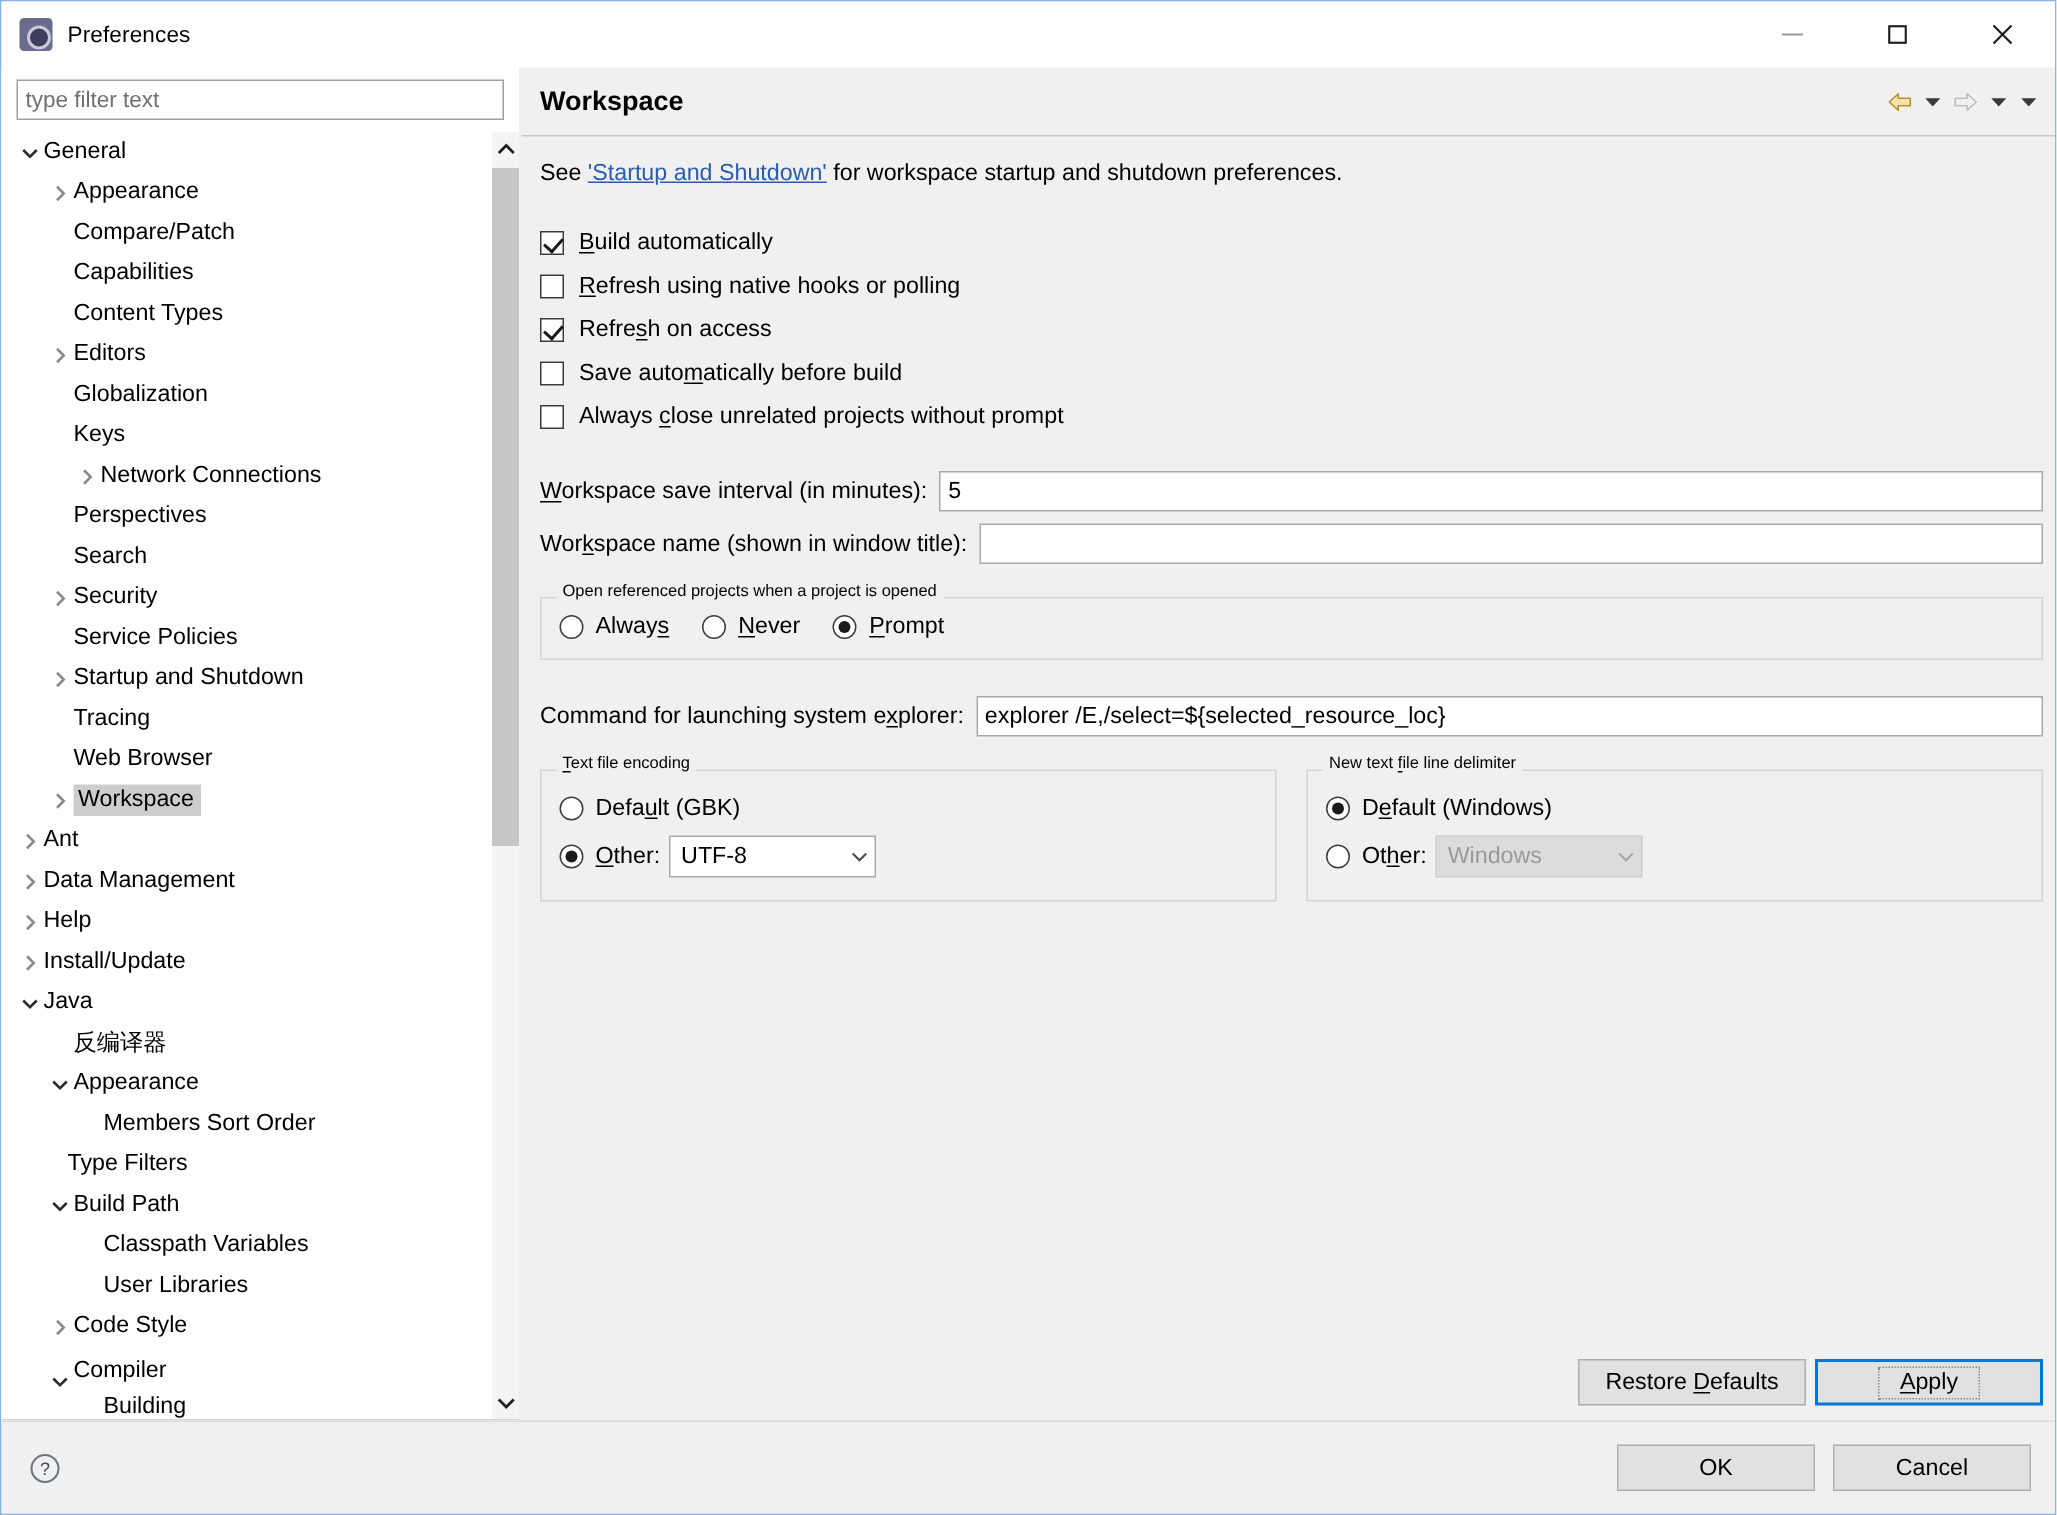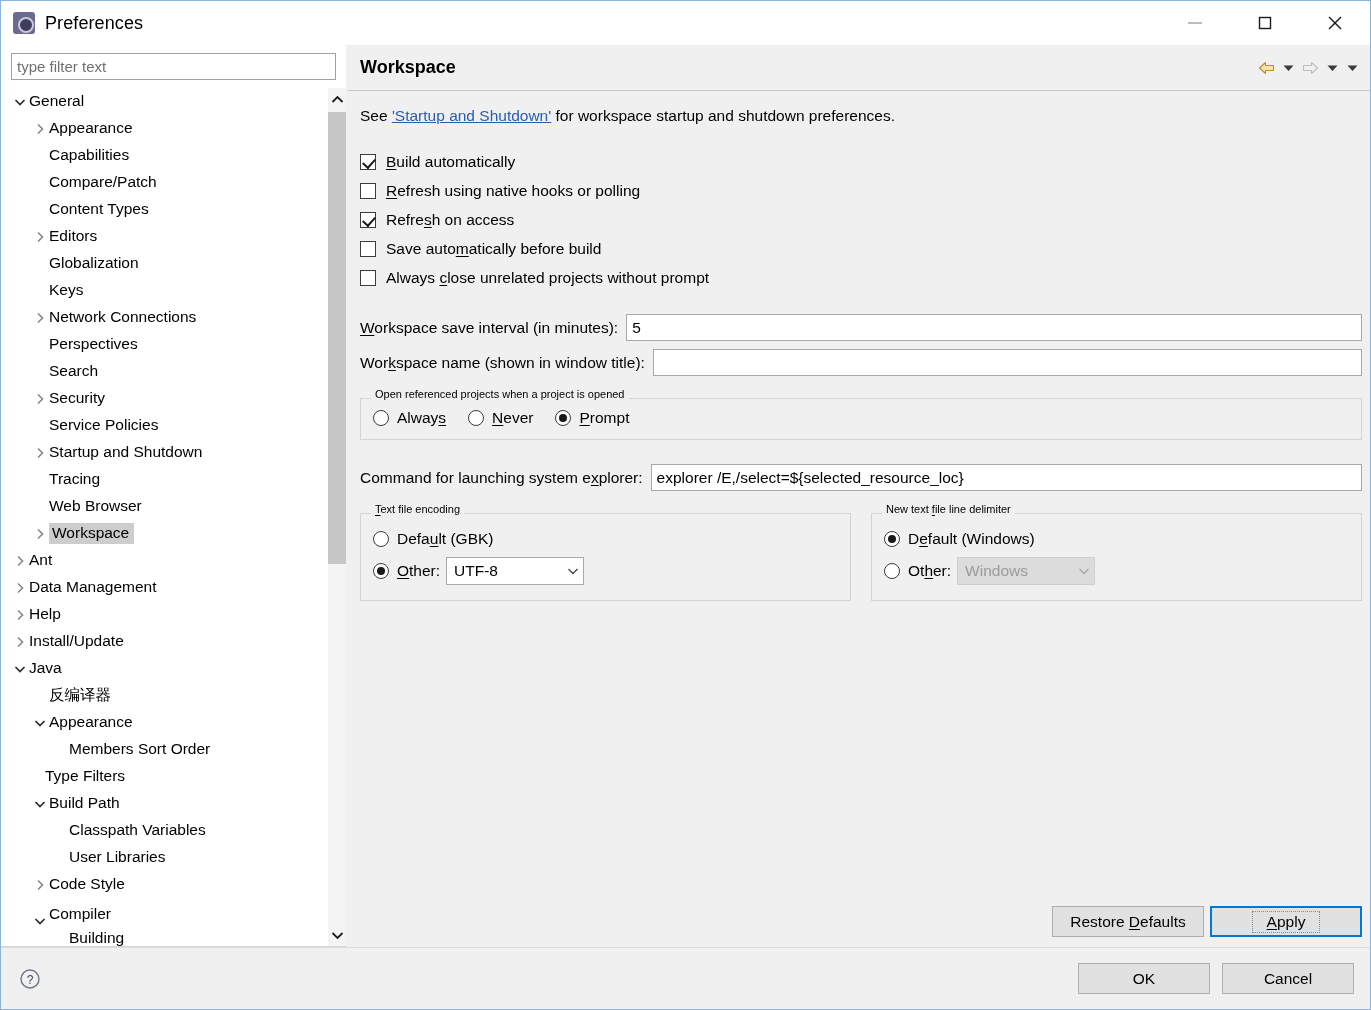--- a/index.html
+++ b/index.html
@@ -43,21 +43,21 @@
   .title-icon::after {
     content: "";
     position: absolute;
     left: 5px; top: 5px;
     width: 12px; height: 12px;
     border-radius: 50%;
     background: #3e3e5c;
     border: 2px solid #c9c9dd;
   }
   .title-text {
-    font-size: 18px;
+    font-size: 15px;
     color: #000;
     letter-spacing: .1px;
   }
   .wincontrols {
     position: absolute;
     right: 0; top: 0;
     height: 44px;
     display: flex;
   }
   .wbtn {
@@ -396,47 +396,47 @@
             <div class="tnode" style="padding-left: 30px;">
               <span class="chev">
                 <svg width="8" height="12" viewBox="0 0 8 12">
                   <polyline points="2,1.5 6.5,6 2,10.5" fill="none" stroke="currentColor" stroke-width="1.7"></polyline>
                 </svg>
               </span>
               <span class="lbl">Appearance</span>
             </div>
             <div class="tnode" style="padding-left: 30px;">
               <span class="chev empty"></span>
+              <span class="lbl">Compare/Patch</span>
+            </div>
+            <div class="tnode" style="padding-left: 30px;">
+              <span class="chev empty"></span>
               <span class="lbl">Capabilities</span>
             </div>
             <div class="tnode" style="padding-left: 30px;">
               <span class="chev empty"></span>
-              <span class="lbl">Compare/Patch</span>
-            </div>
-            <div class="tnode" style="padding-left: 30px;">
-              <span class="chev empty"></span>
               <span class="lbl">Content Types</span>
             </div>
             <div class="tnode" style="padding-left: 30px;">
               <span class="chev">
                 <svg width="8" height="12" viewBox="0 0 8 12">
                   <polyline points="2,1.5 6.5,6 2,10.5" fill="none" stroke="currentColor" stroke-width="1.7"></polyline>
                 </svg>
               </span>
               <span class="lbl">Editors</span>
             </div>
             <div class="tnode" style="padding-left: 30px;">
               <span class="chev empty"></span>
               <span class="lbl">Globalization</span>
             </div>
             <div class="tnode" style="padding-left: 30px;">
               <span class="chev empty"></span>
               <span class="lbl">Keys</span>
             </div>
-            <div class="tnode" style="padding-left: 30px;">
+            <div class="tnode" style="padding-left: 48px;">
               <span class="chev">
                 <svg width="8" height="12" viewBox="0 0 8 12">
                   <polyline points="2,1.5 6.5,6 2,10.5" fill="none" stroke="currentColor" stroke-width="1.7"></polyline>
                 </svg>
               </span>
               <span class="lbl">Network Connections</span>
             </div>
             <div class="tnode" style="padding-left: 30px;">
               <span class="chev empty"></span>
               <span class="lbl">Perspectives</span>

